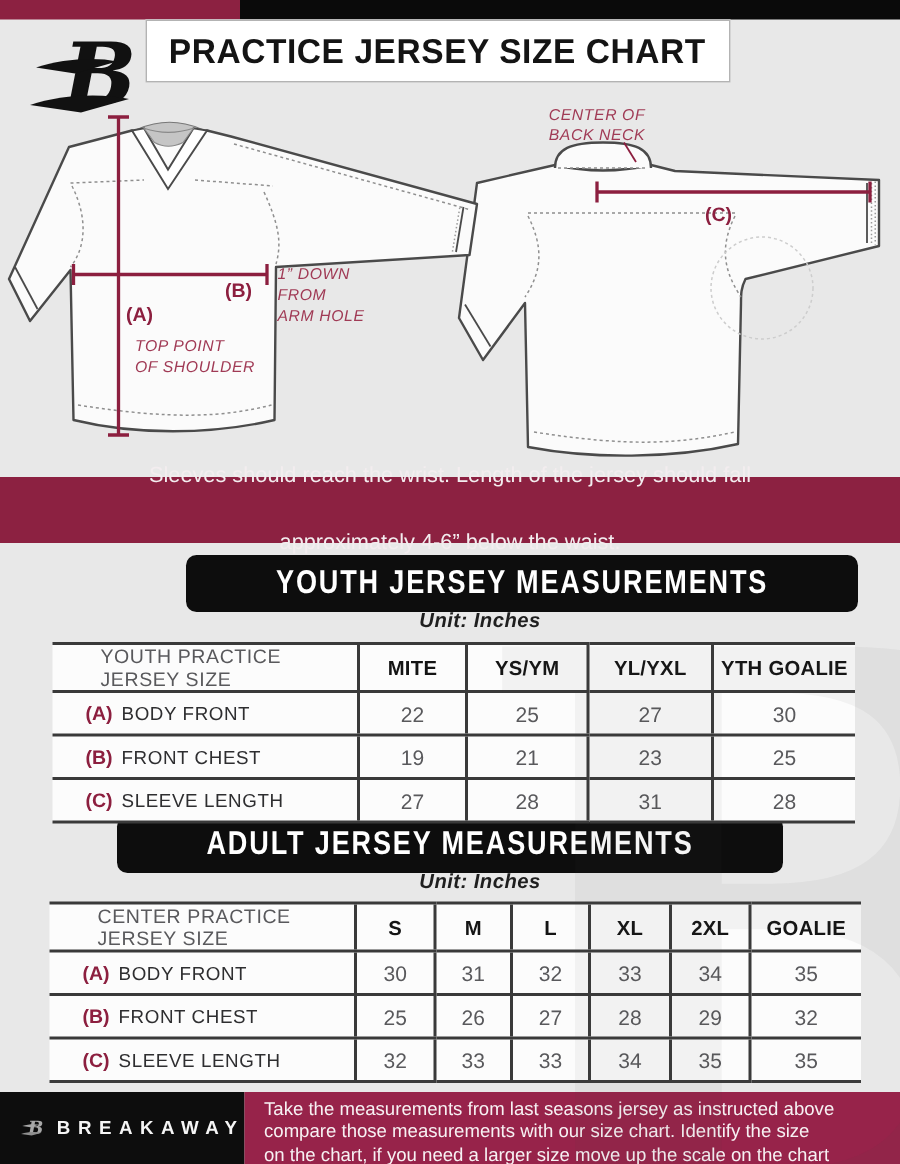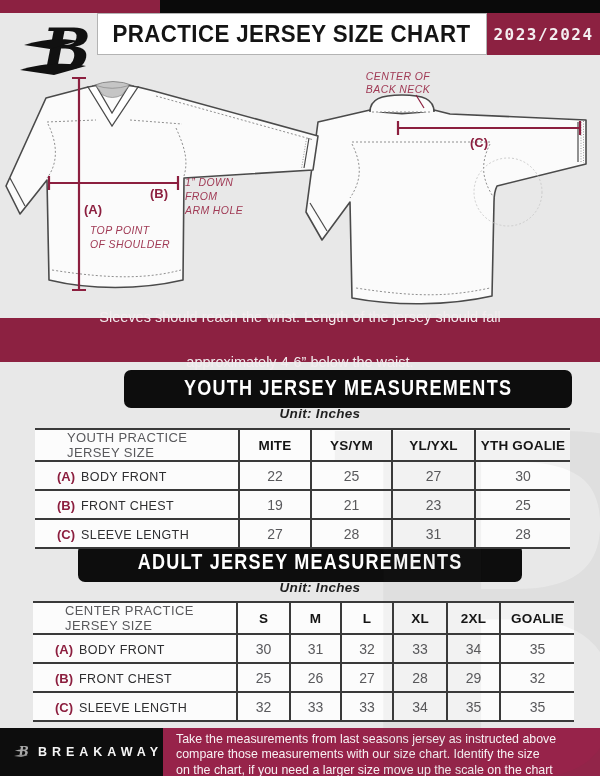--- a/index.html
+++ b/index.html
@@ -81,23 +81,20 @@
   </div>
 
   <svg class="logo-mark" viewBox="0 0 76 74">
     <text x="22" y="56" font-family="DejaVu Serif, serif" font-style="italic" font-weight="bold" font-size="58" fill="#111">B</text>
     <path d="M4,31 C22,25 44,24 58,27 L30,35 Z" fill="#111"></path>
     <path d="M0,56 C20,49 48,48 66,52 L34,61 Z" fill="#111"></path>
   </svg>
 
   <div class="title-box">
     <span>PRACTICE JERSEY SIZE CHART</span>
-  </div>
-  <div class="season-box">
-    <span>2023/2024</span>
   </div>
 
   <svg class="diagram" width="600" height="252" viewBox="0 0 600 252">
 
     <g>
       <path class="jersey" d="M318,58 L370,46 C392,51 412,51 434,46 L450,50 L586,56 L586,100 L497,122
         C494,128 494,132 494,138 L492,232 C448,242 394,242 352,234 L350,138 L322,176 L306,148 Z"></path>
       <path class="jersey" d="M370,48 C370,35 381,31 402,31 C423,31 434,35 434,48"></path>
       <path class="seam" d="M372,48 L432,48"></path>
       <path class="seam" d="M352,78 L492,78"></path>

